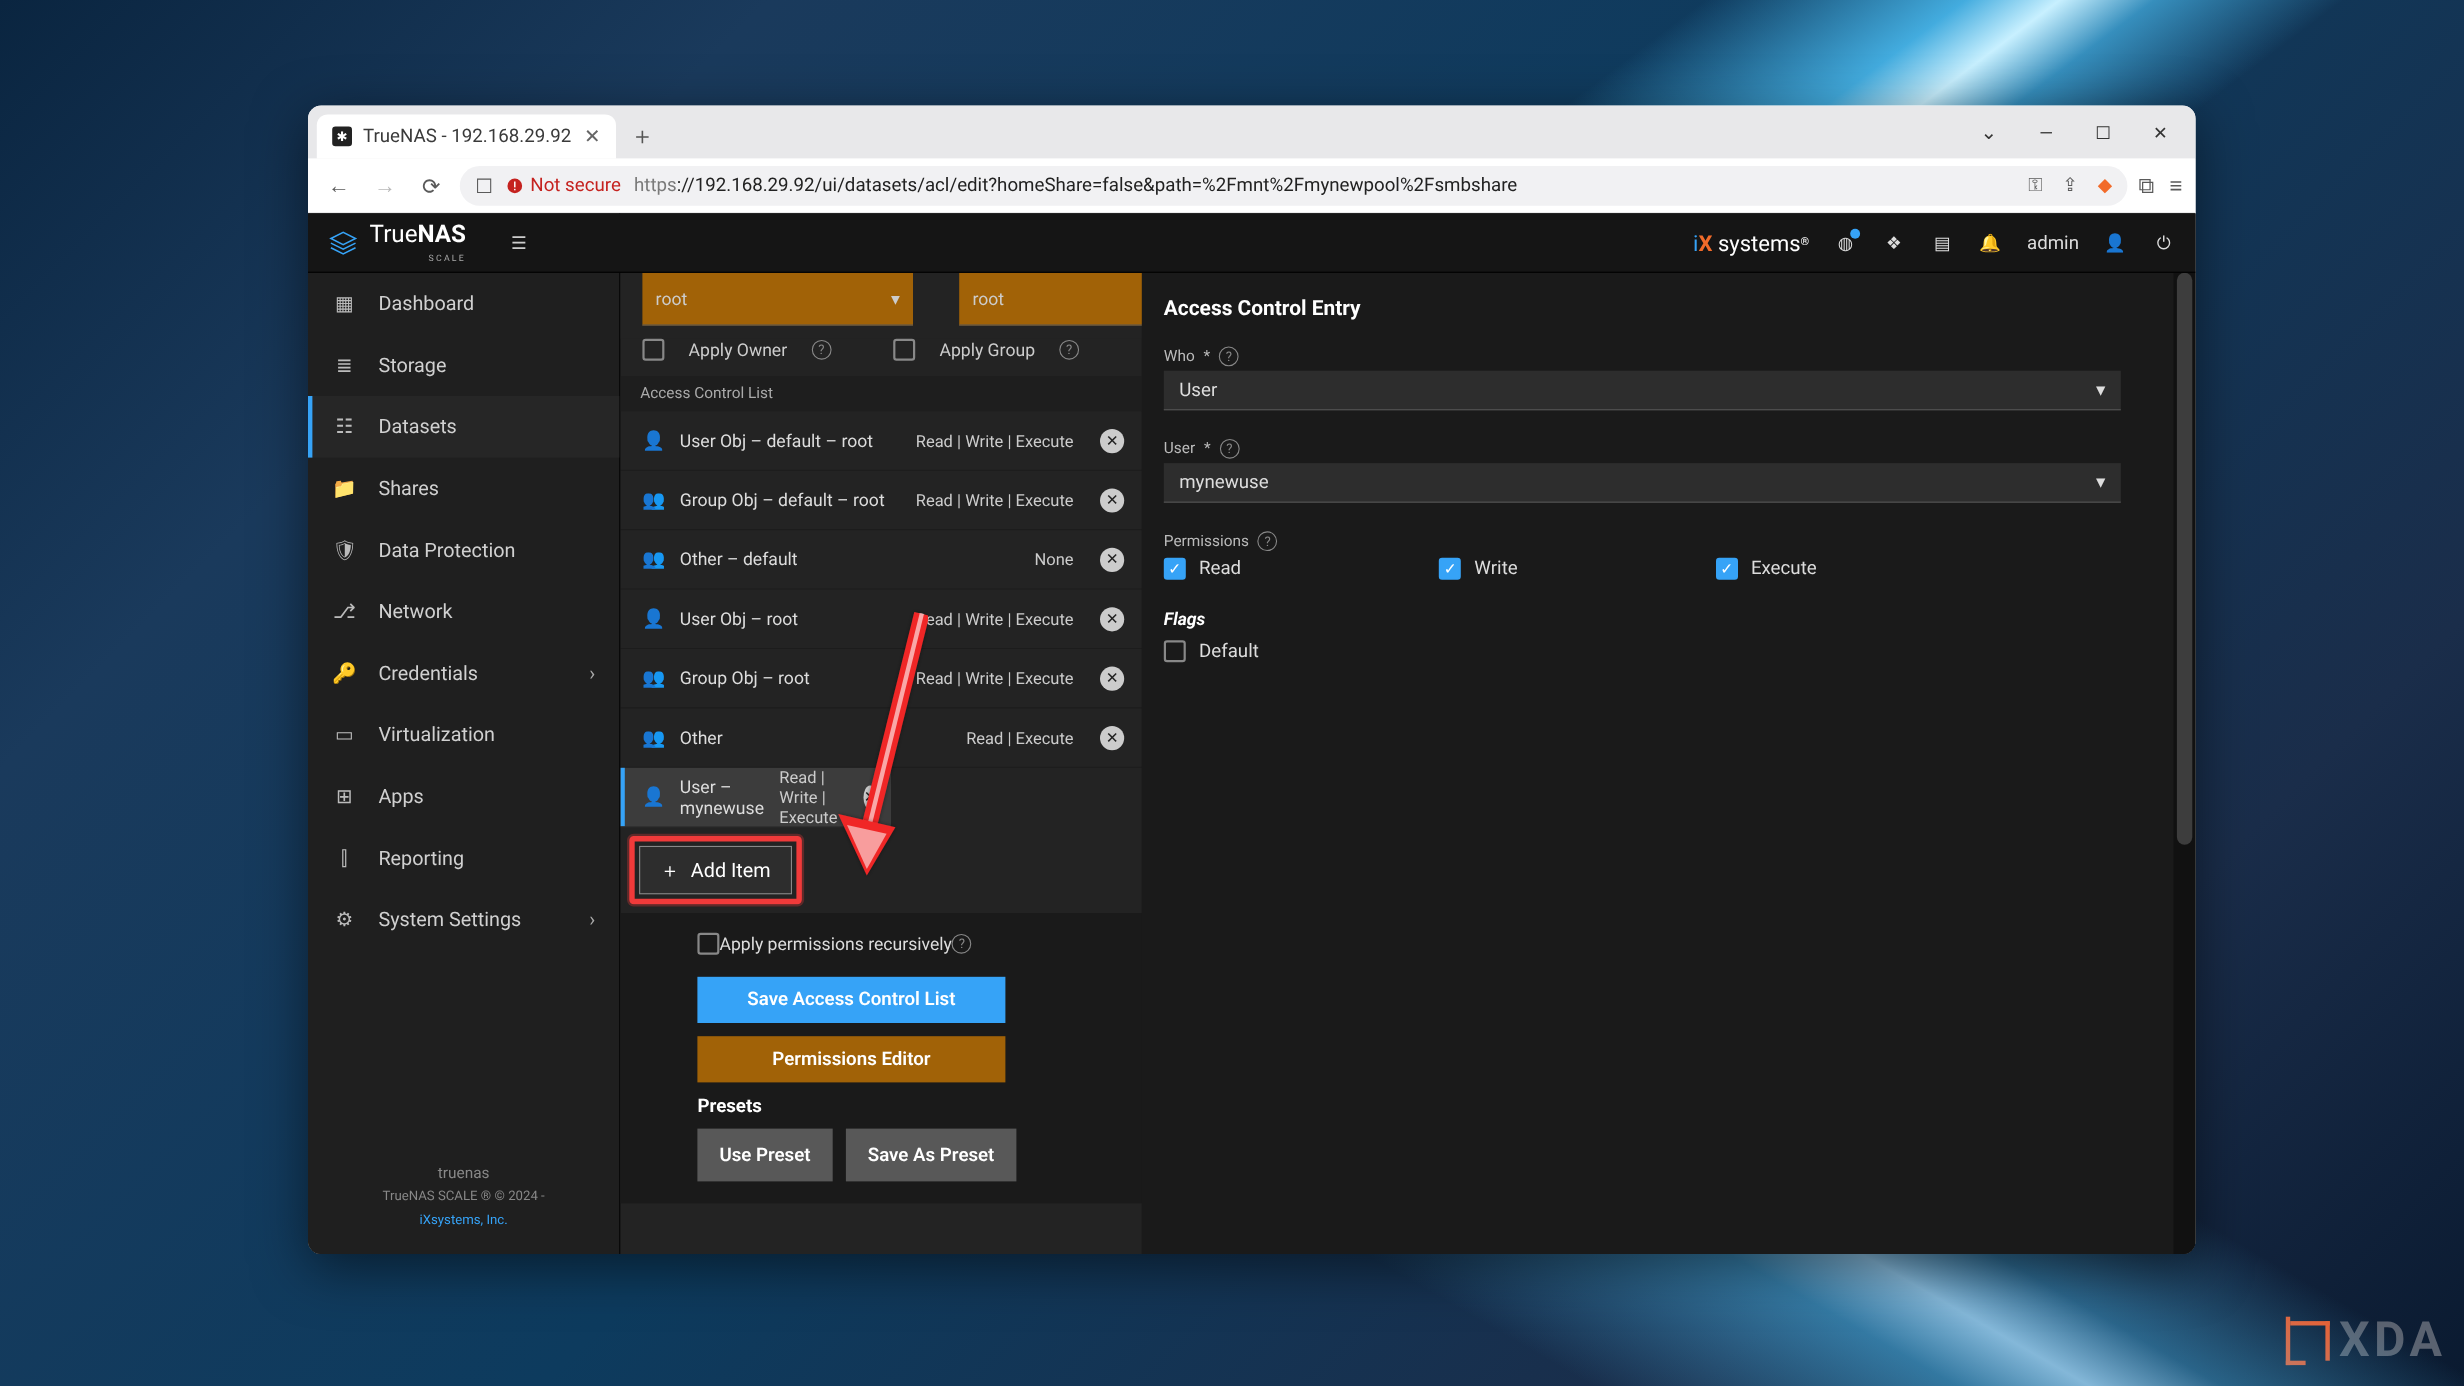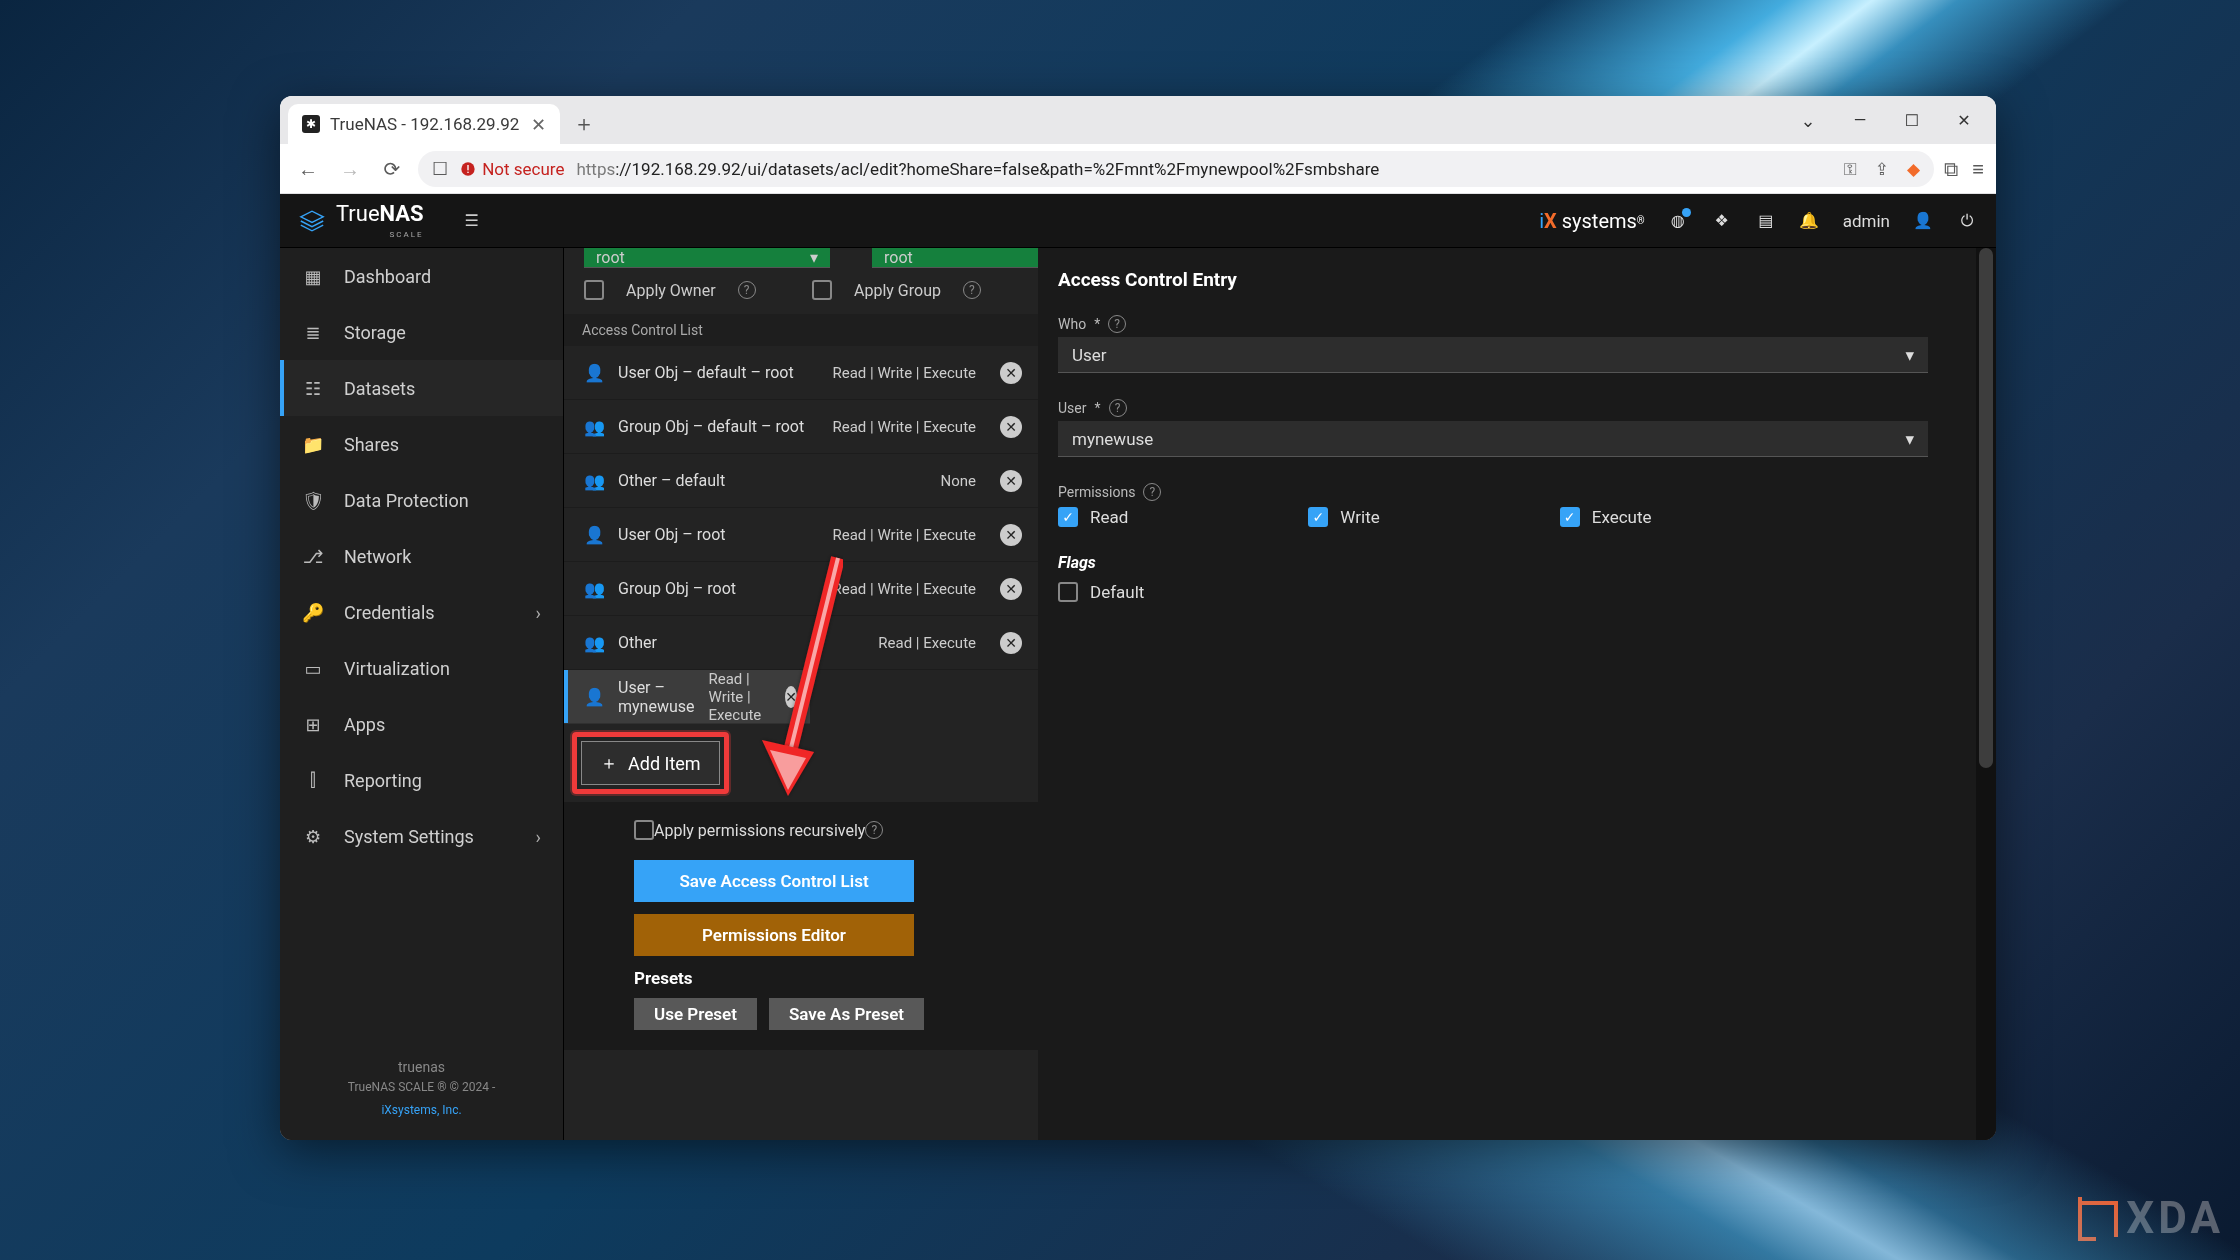--- a/index.html
+++ b/index.html
@@ -171,22 +171,22 @@
     overflow:auto;
     position:relative;
   }
 
   
   .leftcol { width: 474px; background:#232323; display:flex; flex-direction:column; }
 
   .ownerRow { display:flex; gap:2px; padding: 0 0 12px 0; background:#232323; }
   .selwrap { flex:1; padding: 0 20px; }
   .sel {
-    width: 246px; height: 20px;
-    background:#15803d;
+    width: 246px; height: 48px;
+    background:#a16207;
     border:none; border-bottom:1px solid #555;
     display:flex; align-items:center;
     padding: 0 12px;
     color:#ccc; font-size:16px;
     justify-content:space-between;
     cursor:pointer;
   }
   .applyrow { display:flex; gap:2px; padding: 0 0 14px 20px; }
   .applyrow > div { flex:1; display:flex; align-items:center; gap:22px; font-size:16px; color:#ccc; }
   .cbx { width:20px; height:20px; border:2px solid #888; border-radius:3px; display:inline-flex; align-items:center; justify-content:center; cursor:pointer; flex-shrink:0; }
@@ -231,21 +231,21 @@
     cursor:pointer;
   }
 
   .bottomcol { background:#1a1a1a; padding: 18px 20px 20px 70px; }
   .rec { display:flex; align-items:center; gap:0; font-size:16px; color:#ddd; margin-bottom: 20px; }
   .wideBtn { display:block; width:280px; height:42px; border:none; color:#fff; font-size:17px; font-weight:600; margin-bottom:12px; cursor:pointer; }
   .wideBtn.primary { background:#36a3f7; }
   .wideBtn.secondary { background:#a16207; }
   .presetsLbl { font-weight:700; font-size:17px; color:#fff; margin: 12px 0 10px; }
   .presetRow { display:flex; gap:12px; }
-  .presetBtn { height:32px; padding:0 20px; background:#585858; color:#fff; border:none; font-size:17px; font-weight:600; cursor:pointer; }
+  .presetBtn { height:48px; padding:0 20px; background:#585858; color:#fff; border:none; font-size:17px; font-weight:600; cursor:pointer; }
 
   
   .entry { flex:1; background:#1a1a1a; padding: 20px 40px 20px 20px; }
   .entry h3 { font-size:19px; font-weight:700; color:#fff; margin-bottom:24px; }
   .fld { margin-bottom: 26px; }
   .fldlabel { font-size:14px; color:#bbb; display:flex; align-items:center; gap:8px; margin-bottom:4px; }
   .req { color:#bbb; }
   .widesel {
     width:100%; max-width: 870px; height:36px;
     background:#2d2d2d; border:none; border-bottom:1px solid #555;

